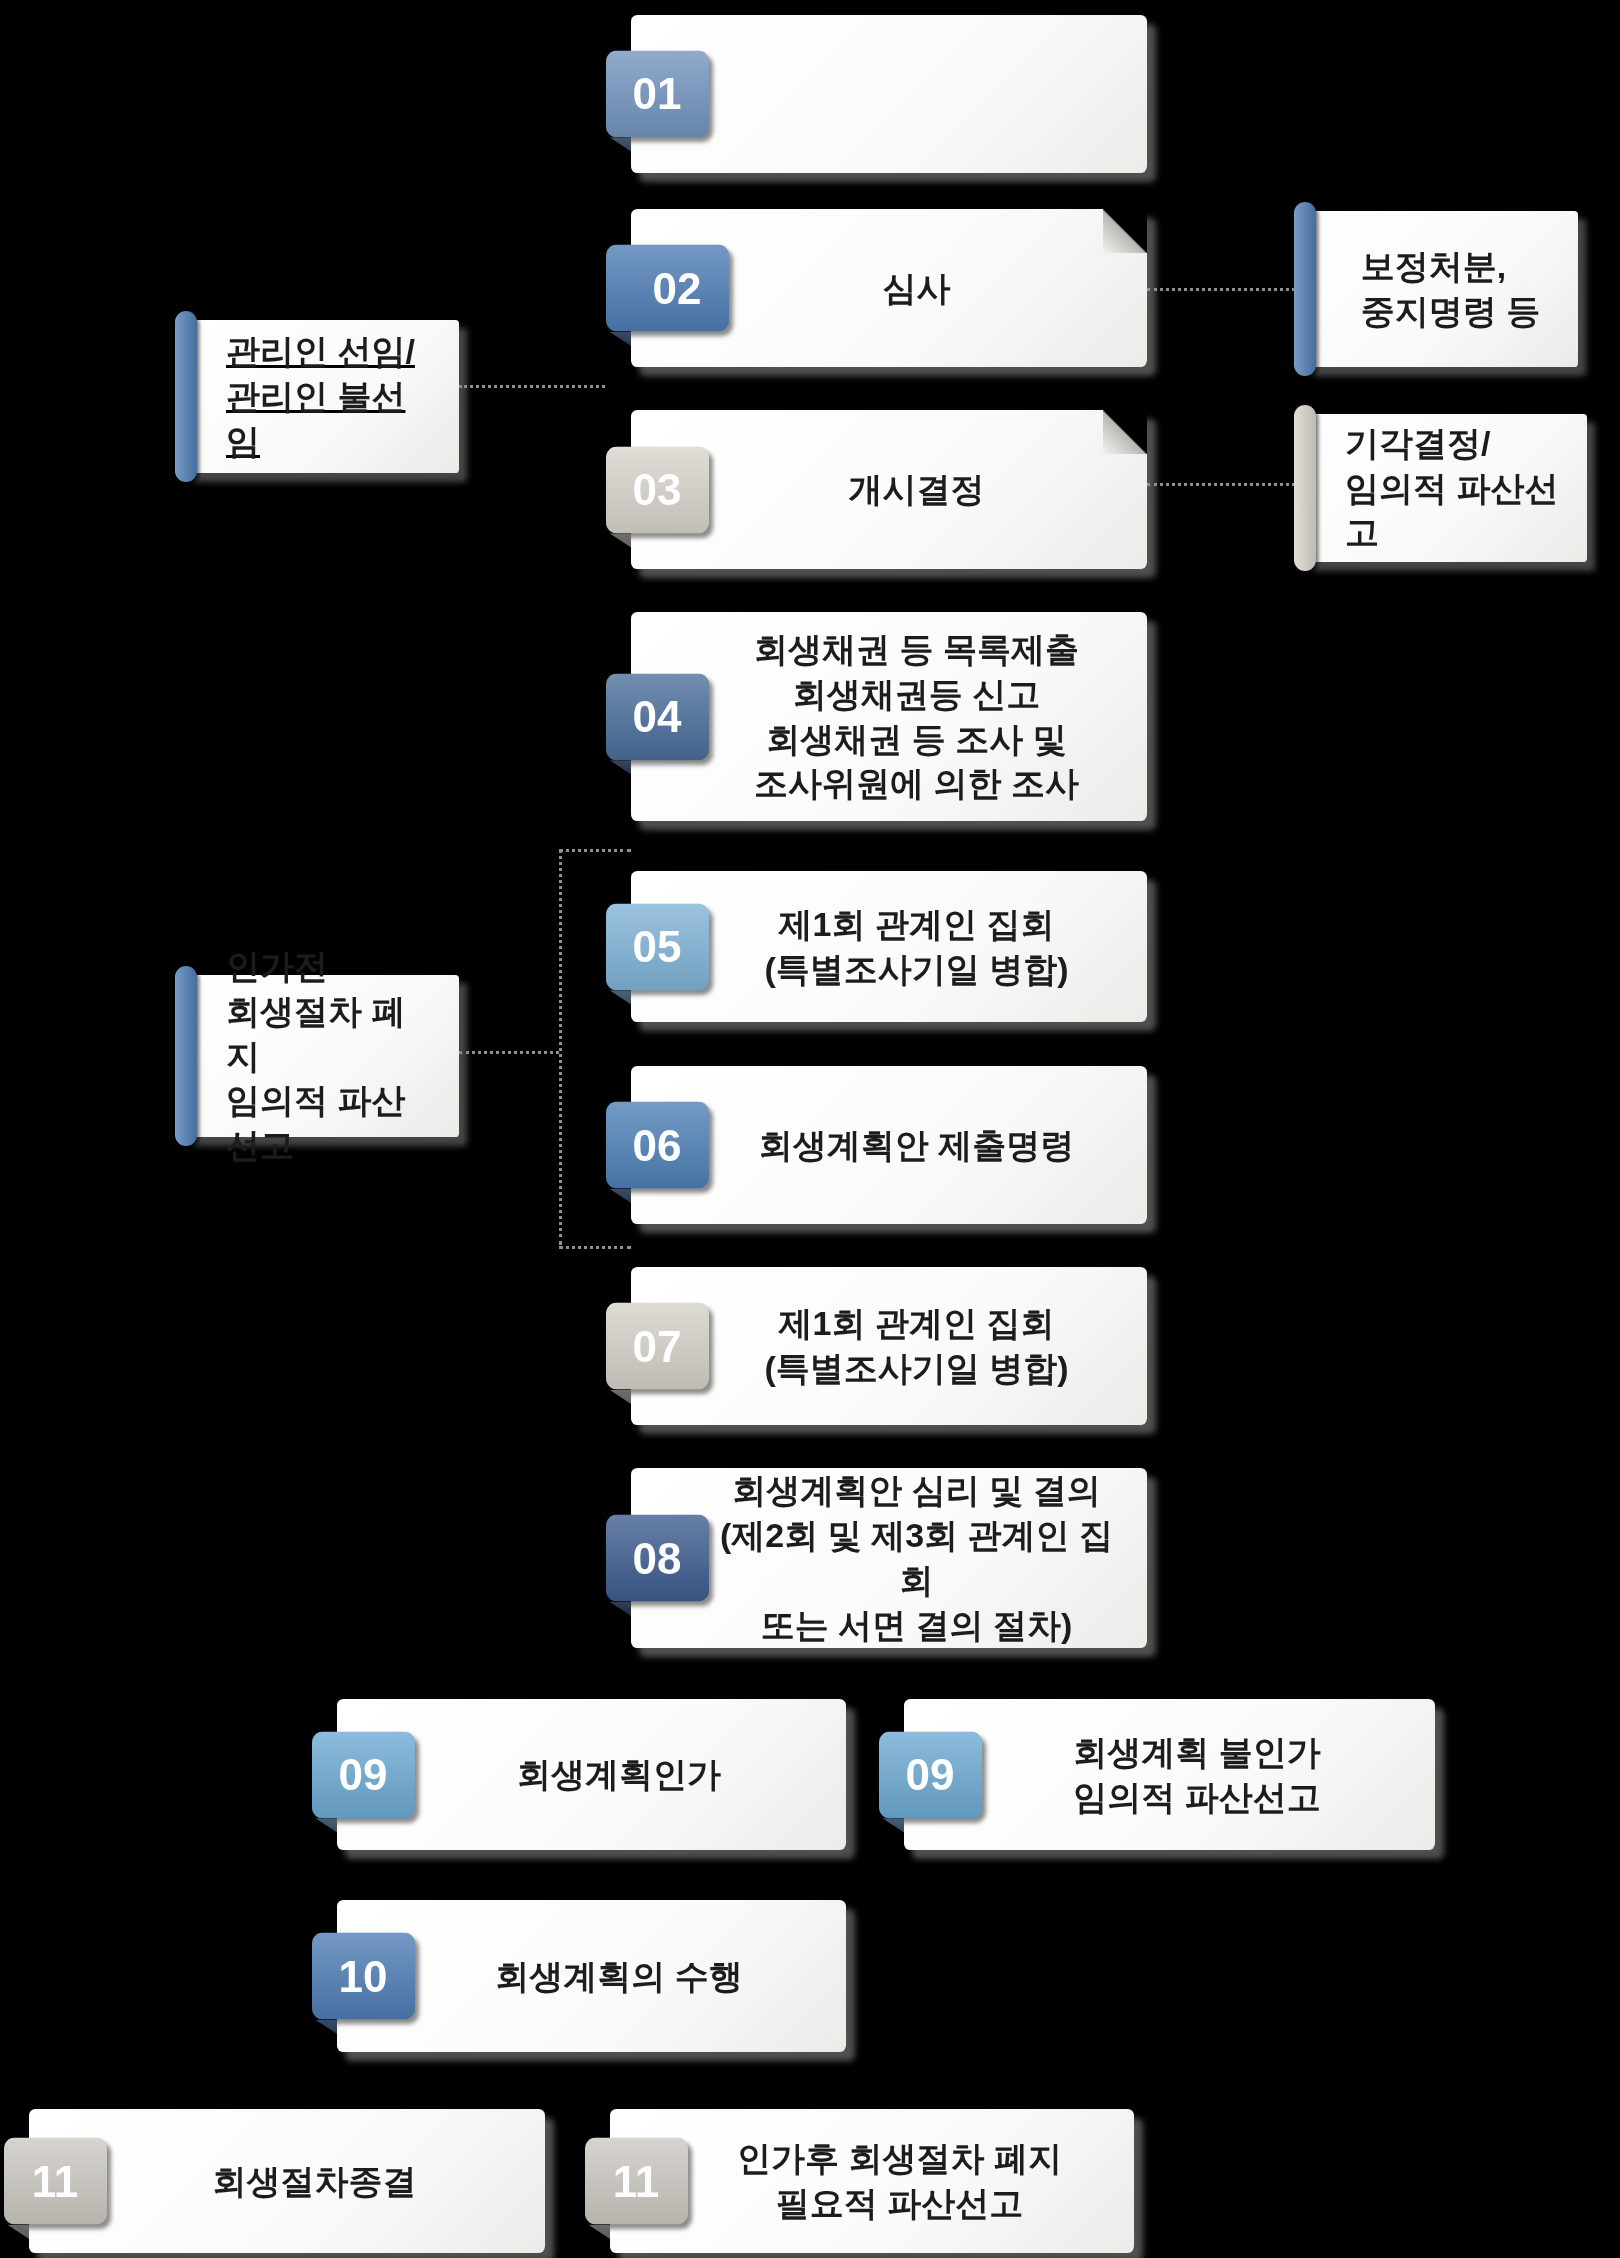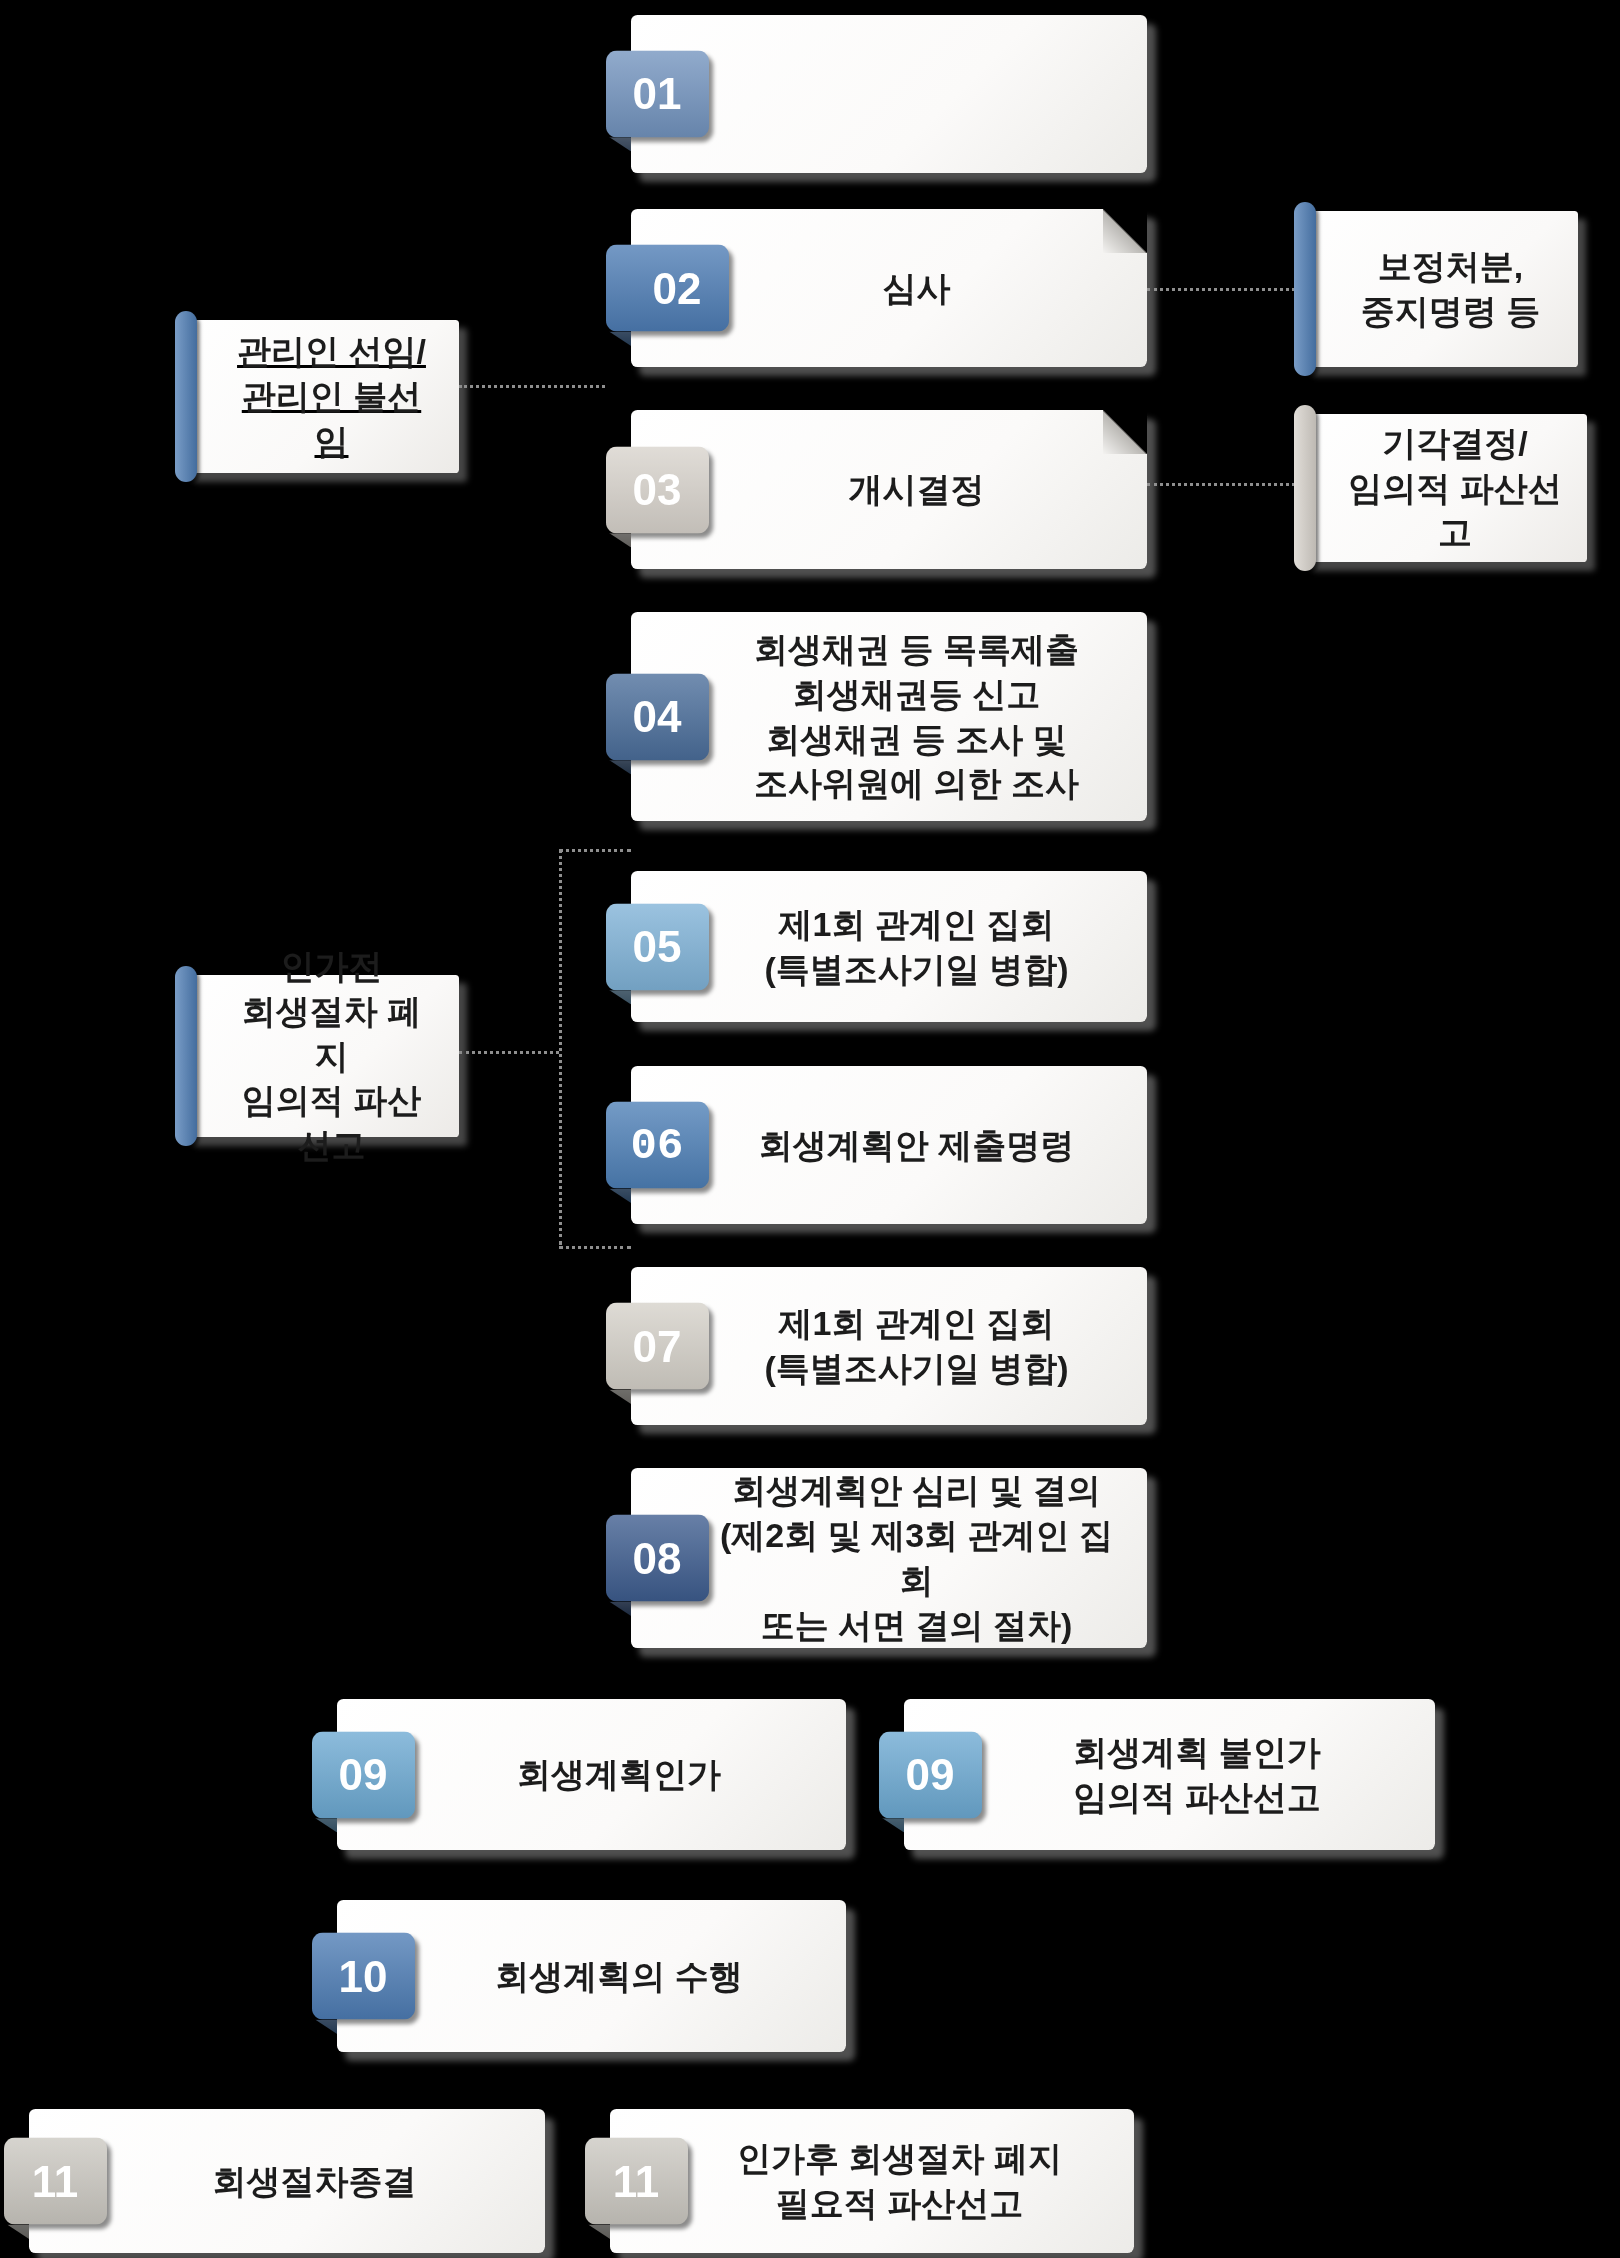--- a/index.html
+++ b/index.html
@@ -50,21 +50,20 @@
   }
   .note{
     position:absolute;
     background:linear-gradient(135deg,#ffffff 0%,#faf9f8 60%,#eceae7 100%);
     border-radius:3.6px;
     box-shadow:7.3px 8.2px 6.4px rgba(140,140,140,0.5);
     display:flex;align-items:center;justify-content:center;
   }
   .note .label{
     white-space:pre-line;
-    text-align:center;
     font-size:34px;font-weight:bold;color:#1c1c1c;
     line-height:1.32;
     padding:0 22px 0 40px;
   }
   .note-bar{
     position:absolute;
     left:-11px;top:-9px;bottom:-9px;
     width:22px;border-radius:11px;
     background-image:linear-gradient(90deg,rgba(255,255,255,0.25),rgba(0,0,0,0.12));
     box-shadow:2.7px 2.7px 3.6px rgba(0,0,0,0.5);
@@ -107,21 +106,21 @@
 조사위원에 의한 조사</span>
   </div>
 
   <div class="box" style="left:631px;top:871px;width:516px;height:151px;">
     <span class="badge" style="background-color: rgb(127, 178, 215);">05</span>
     <span class="label">제1회 관계인 집회
 (특별조사기일 병합)</span>
   </div>
 
   <div class="box" style="left:631px;top:1066px;width:516px;height:158px;">
-    <span class="badge" style="background-color: rgb(77, 127, 182); font-family: Liberation Mono, monospace;">06</span>
+    <span class="badge" style="background-color: rgb(77, 127, 182);">06</span>
     <span class="label">회생계획안 제출명령</span>
   </div>
 
   <div class="box" style="left:631px;top:1267px;width:516px;height:158px;">
     <span class="badge" style="background-color: rgb(213, 209, 201);">07</span>
     <span class="label">제1회 관계인 집회
 (특별조사기일 병합)</span>
   </div>
 
   <div class="box" style="left:631px;top:1468px;width:516px;height:180px;">

